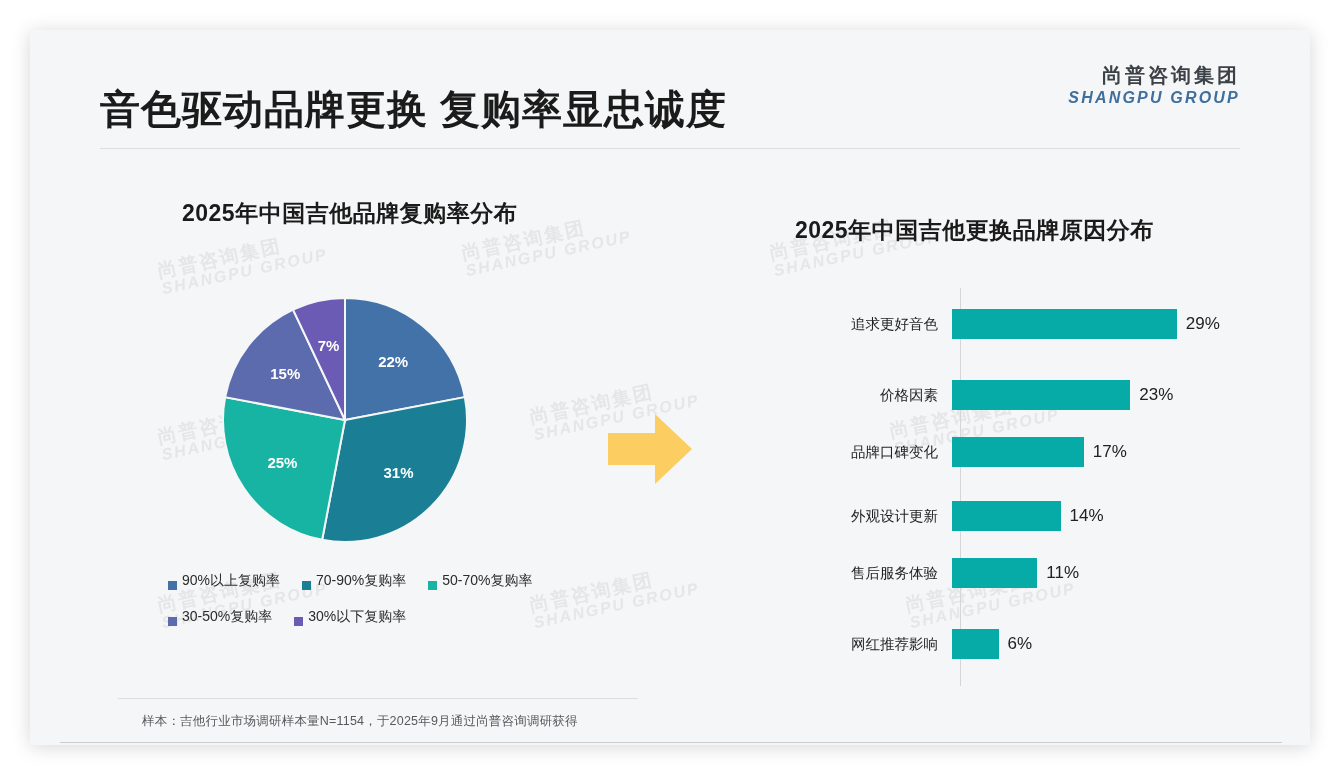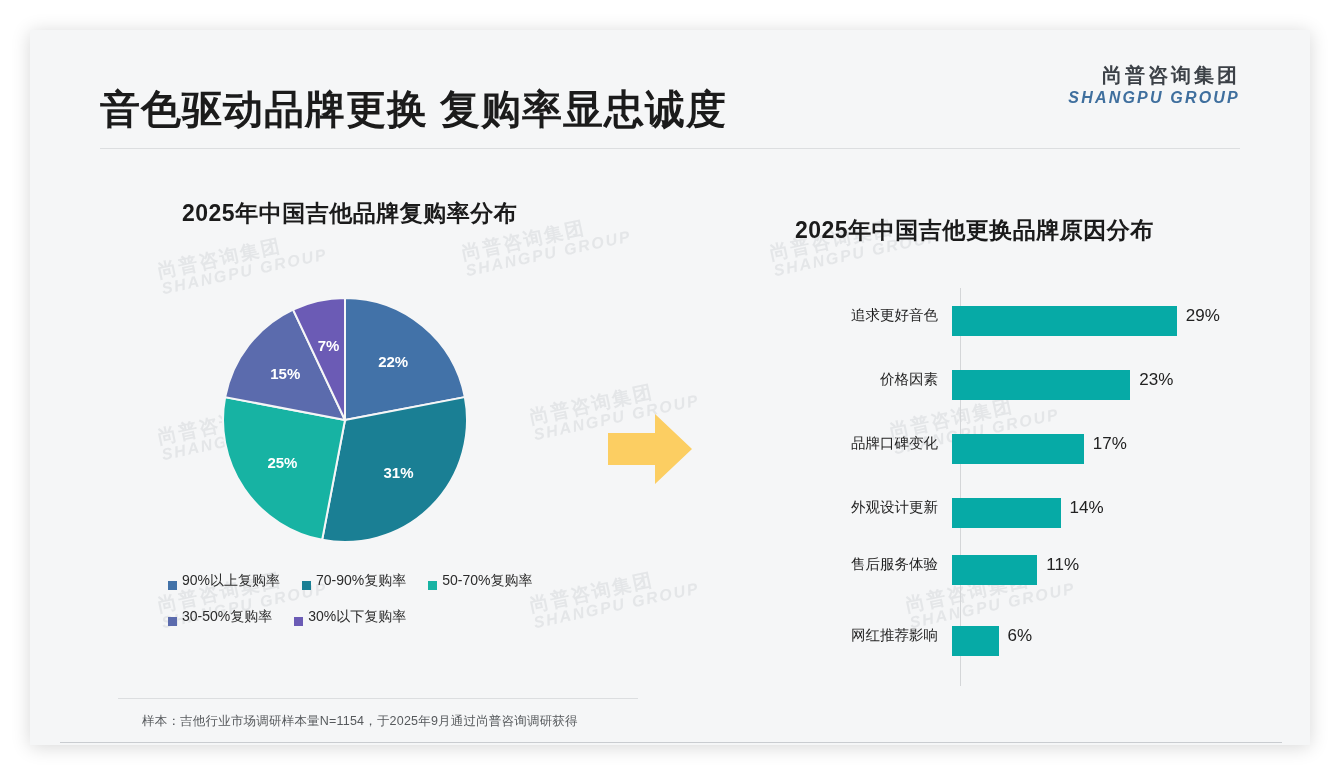--- a/index.html
+++ b/index.html
@@ -155,20 +155,21 @@
     left: 150px; top: 0;
     width: 1px; height: 398px;
     background: #d4d6d8;
   }
   .bar-row {
     position: absolute;
     left: 0;
     height: 36px;
     width: 100%;
     display: flex;
+    align-items: center;
   }
   .bar-cat {
     width: 142px;
     text-align: right;
     padding-right: 14px;
     font-size: 14.5px;
     color: #1f1f1f;
     white-space: nowrap;
     flex: none;
   }
@@ -315,21 +316,21 @@
   <div class="panel-title" id="bar-title">2025年中国吉他更换品牌原因分布</div>
 
   <div id="bar-chart">
     <div id="bar-axis"></div>
 
     <div class="bar-row" style="top:18px">
       <span class="bar-cat">追求更好音色</span>
       <span class="bar-fill" style="width: 224.75px; background: rgb(6, 170, 166);"></span>
       <span class="bar-val">29%</span>
     </div>
-    <div class="bar-row" style="top:82px">
+    <div class="bar-row" style="top:89px">
       <span class="bar-cat">价格因素</span>
       <span class="bar-fill" style="width: 178.25px; background: rgb(6, 170, 166);"></span>
       <span class="bar-val">23%</span>
     </div>
     <div class="bar-row" style="top:146px">
       <span class="bar-cat">品牌口碑变化</span>
       <span class="bar-fill" style="width: 131.75px; background: rgb(6, 170, 166);"></span>
       <span class="bar-val">17%</span>
     </div>
     <div class="bar-row" style="top:210px">

